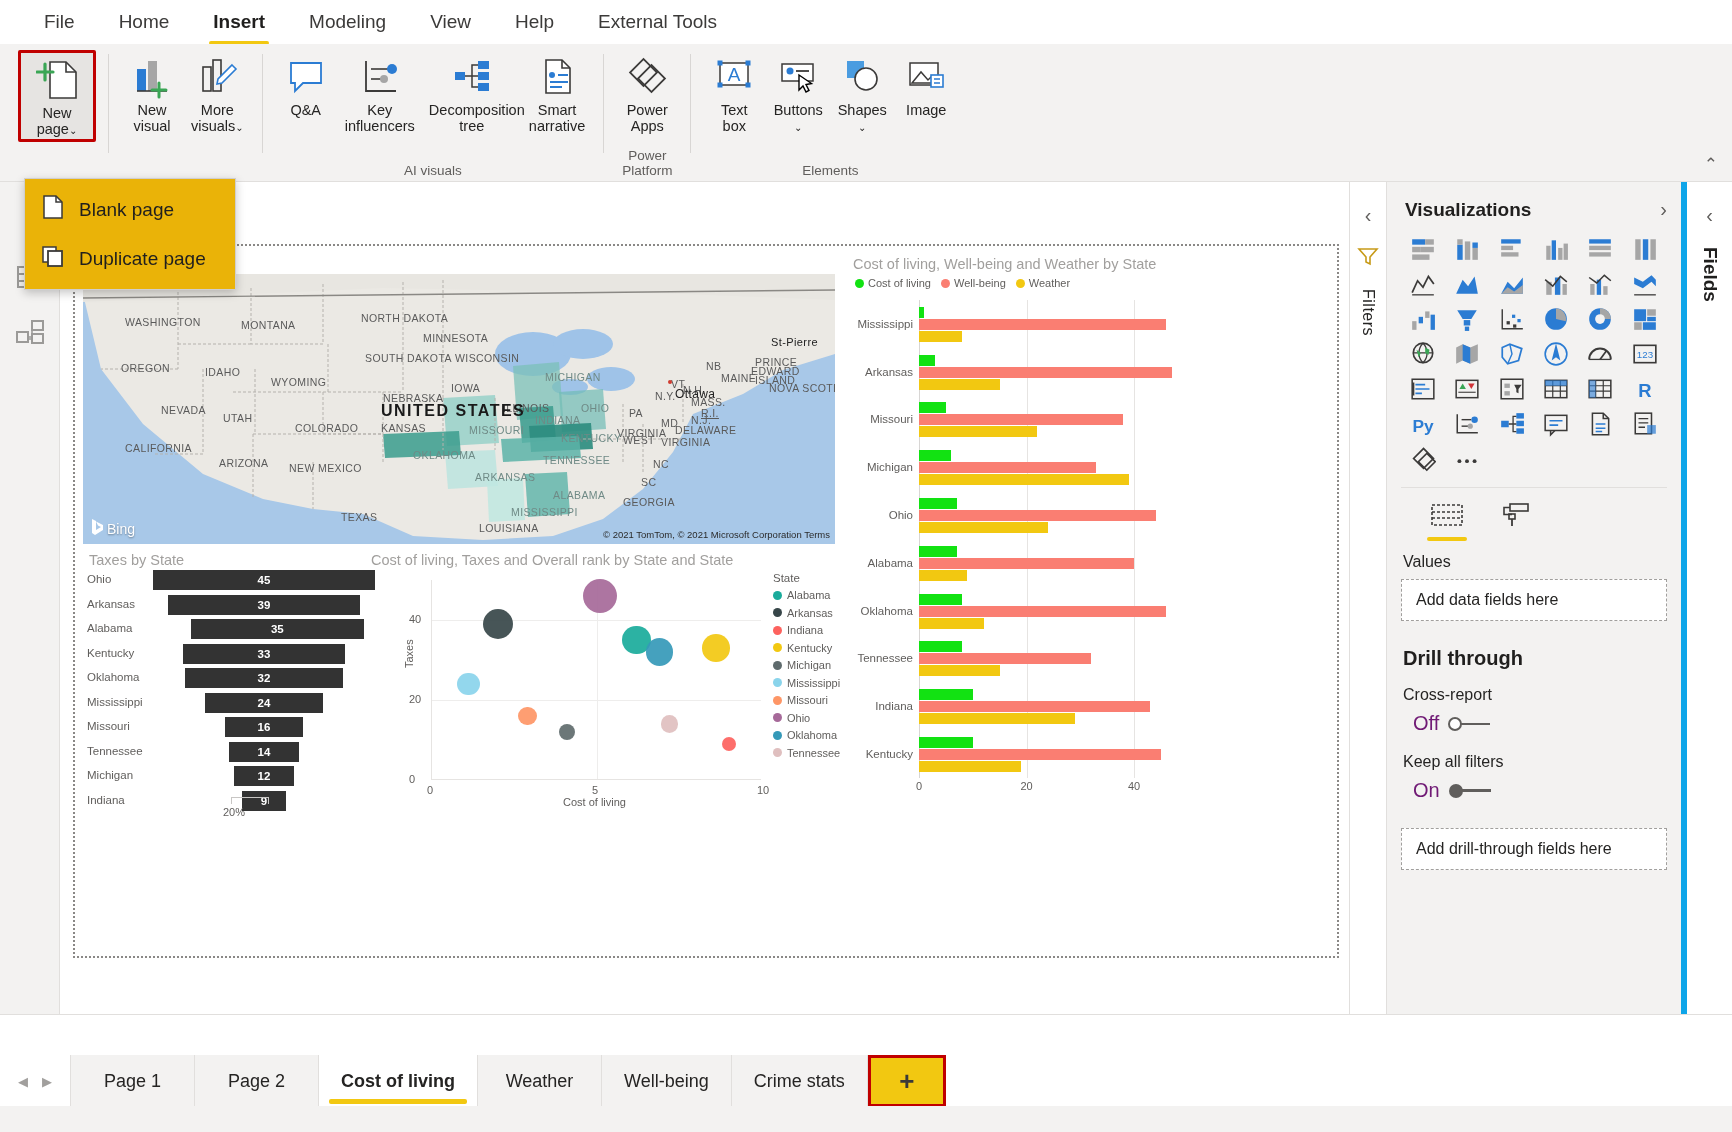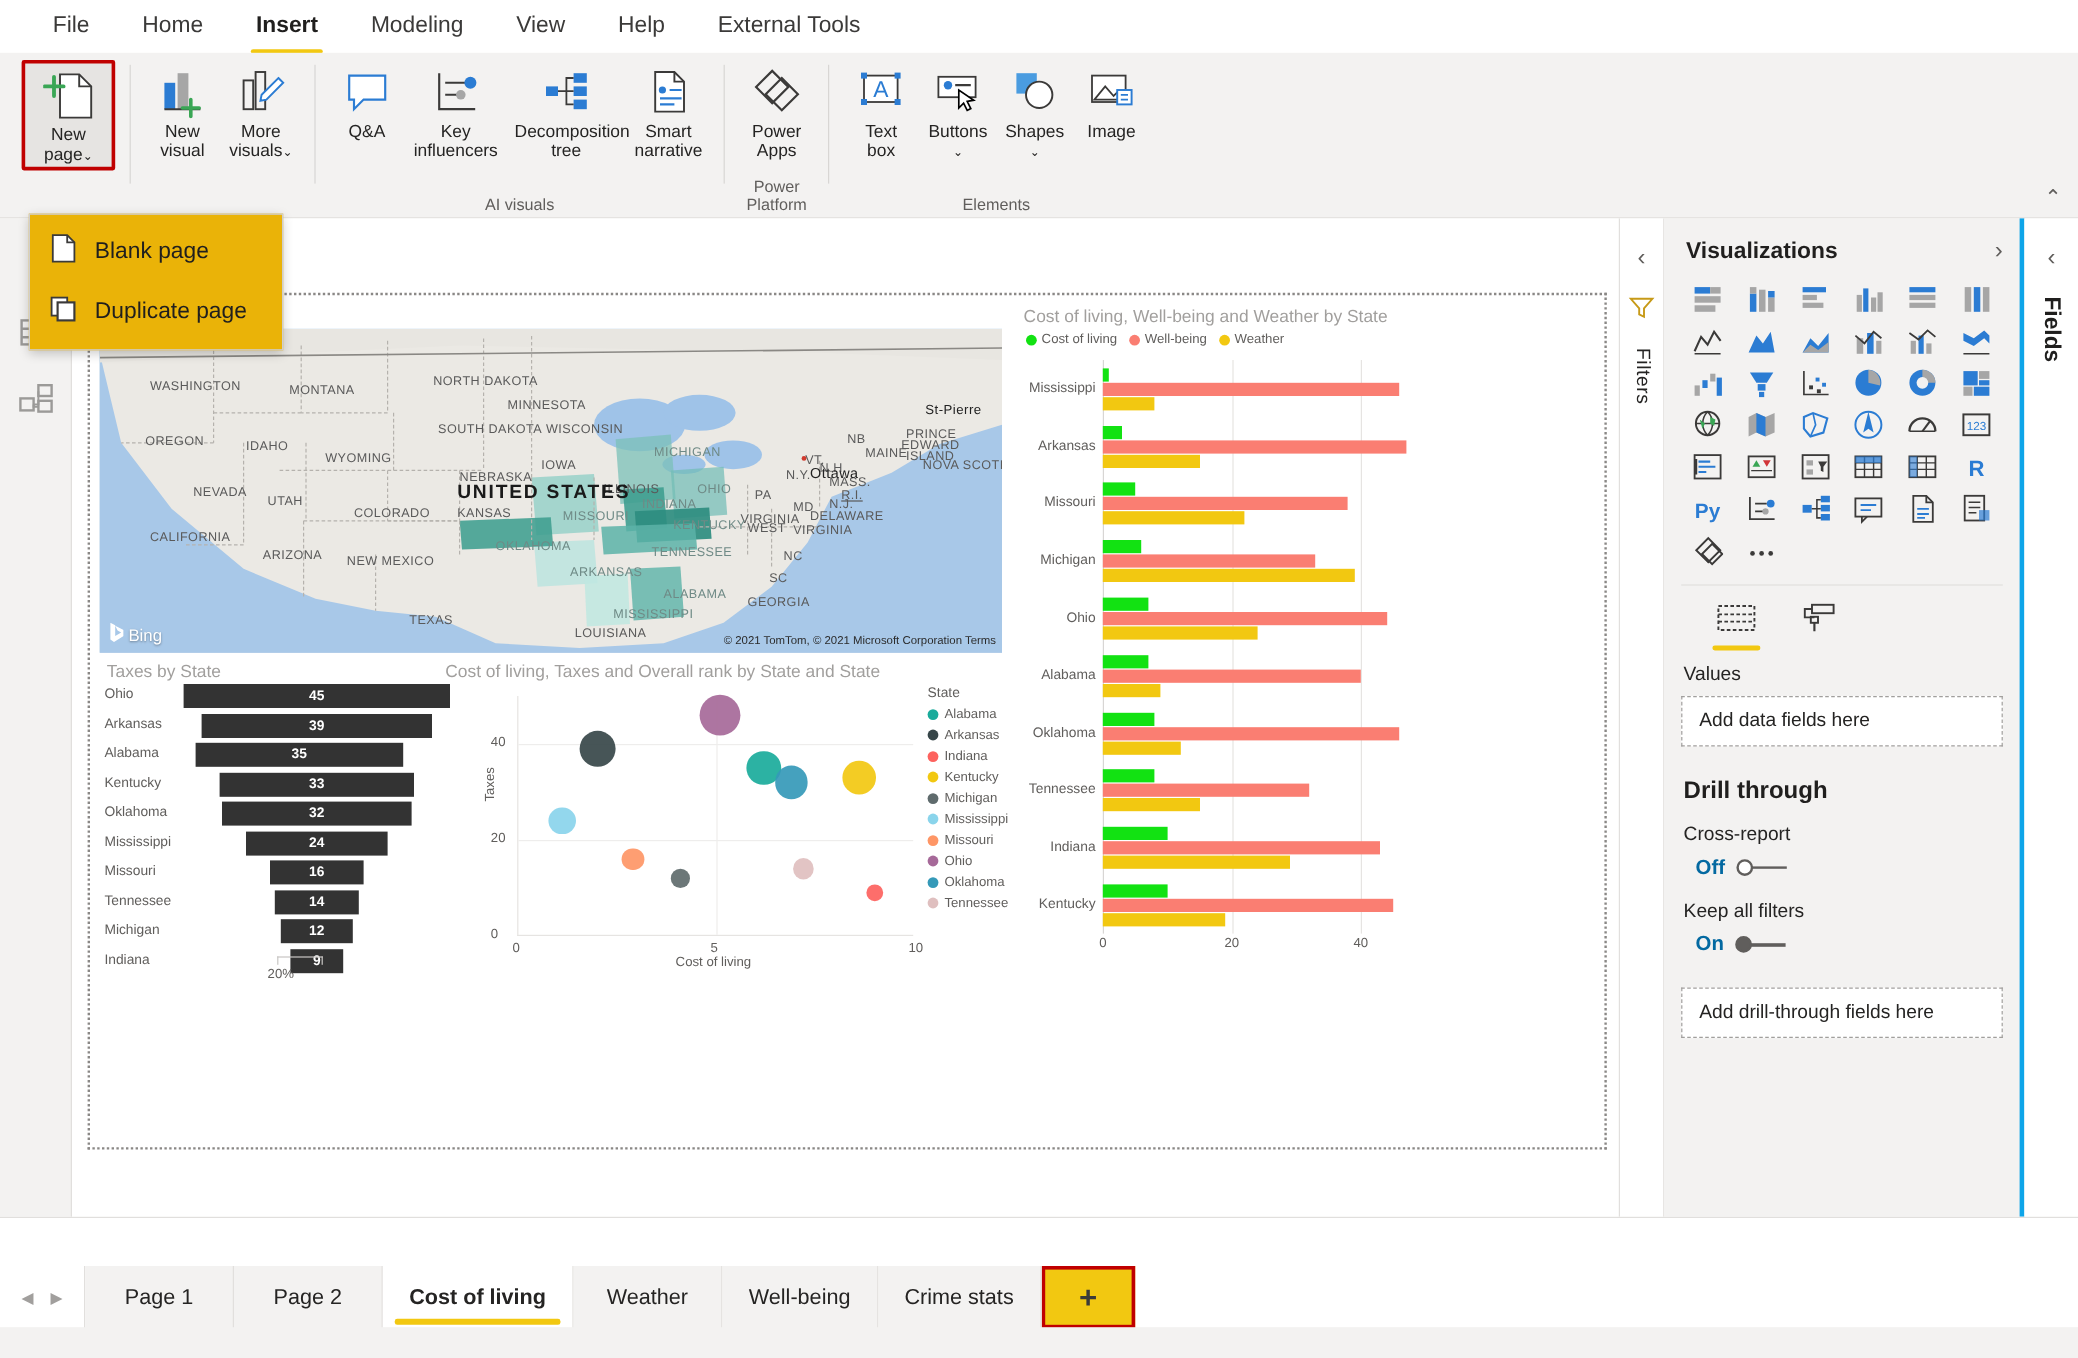--- a/index.html
+++ b/index.html
@@ -179,21 +179,21 @@
     background:#ffffff; border-left:1px solid #e1dfdd; border-right:1px solid #e1dfdd;
     display:flex; flex-direction:column; align-items:center; padding-top:22px; gap:18px;
   }
   #filters-label {
     writing-mode:vertical-rl; font-size:16px; color:#252423; letter-spacing:.5px;
   }
 
   
   #viz-pane {
     position:absolute; right:45px; top:182px; width:300px; bottom:118px;
-    background:#f3f2f1; border-right:4px solid #0ea5e9; padding:0 14px;
+    background:#f3f2f1; border-right:6px solid #0ea5e9; padding:0 14px;
   }
   #viz-head {
     display:flex; align-items:center; justify-content:space-between;
     padding:16px 0 10px 4px;
   }
   #viz-head .t { font-size:19px; font-weight:bold; color:#201f1e; }
   #viz-grid {
     display:grid; grid-template-columns:repeat(6,1fr);
     gap:7px 4px; padding:4px 2px 10px 2px;
   }
@@ -208,21 +208,21 @@
   .ftab.active .bar { background:#f2c811; }
 
   #values-label { font-size:16px; color:#252423; padding:12px 0 8px 2px; }
   .dropzone {
     border:1px dashed #a19f9d; background:#ffffff;
     padding:11px 14px; font-size:16px; color:#252423; margin-bottom:6px;
   }
   #drill-title { font-size:20px; font-weight:bold; color:#201f1e; padding:20px 0 12px 2px; }
   .toggle-label { font-size:16px; color:#252423; padding:4px 0 8px 2px; }
   .toggle-row { display:flex; align-items:center; gap:9px; padding:0 0 14px 12px; }
-  .toggle-row .tl { font-size:17px; color:#0369a1;font-weight:bold; }
+  .toggle-row .tl { font-size:20px; color:#701a75; }
   .sw { width:42px; height:14px; position:relative; }
   .sw .track { position:absolute; left:9px; right:0; top:6px; height:2px; background:#605e5c; }
   .sw .knob {
     position:absolute; top:0; width:14px; height:14px; border-radius:50%;
     border:2px solid #605e5c; background:#ffffff; box-sizing:border-box;
   }
   .sw.off .knob { left:0; }
   .sw.on  .knob { left:0; background:#605e5c; }
   .sw.on .track { background:#605e5c; height:3px; top:5.5px; }
 
@@ -653,21 +653,21 @@
             <div class="funnel-row">
               <div class="funnel-cat">Ohio</div>
               <div class="funnel-bar" style="width: 222px; left: 70px;">45</div>
             </div>
             <div class="funnel-row">
               <div class="funnel-cat">Arkansas</div>
               <div class="funnel-bar" style="width: 192.4px; left: 84.8px;">39</div>
             </div>
             <div class="funnel-row">
               <div class="funnel-cat">Alabama</div>
-              <div class="funnel-bar" style="width: 172.667px; left: 80px;">35</div>
+              <div class="funnel-bar" style="width: 172.667px; left: 108px;">35</div>
             </div>
             <div class="funnel-row">
               <div class="funnel-cat">Kentucky</div>
               <div class="funnel-bar" style="width: 162.8px; left: 99.6px;">33</div>
             </div>
             <div class="funnel-row">
               <div class="funnel-cat">Oklahoma</div>
               <div class="funnel-bar" style="width: 157.867px; left: 102.067px;">32</div>
             </div>
             <div class="funnel-row">

